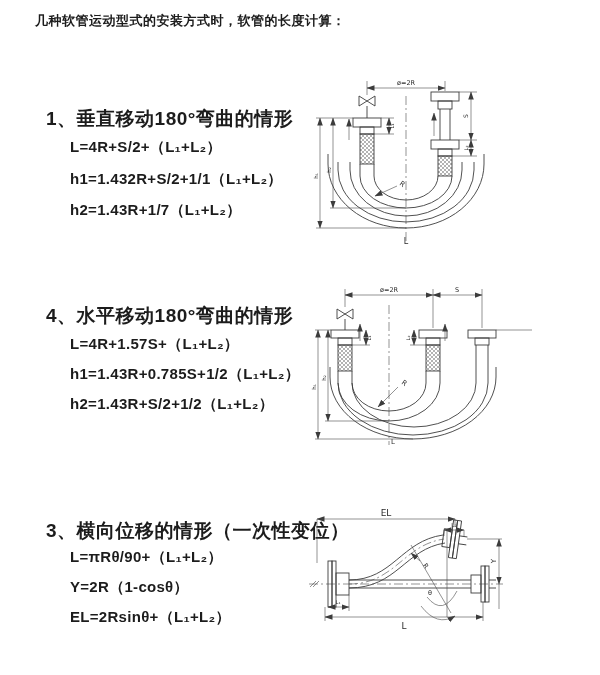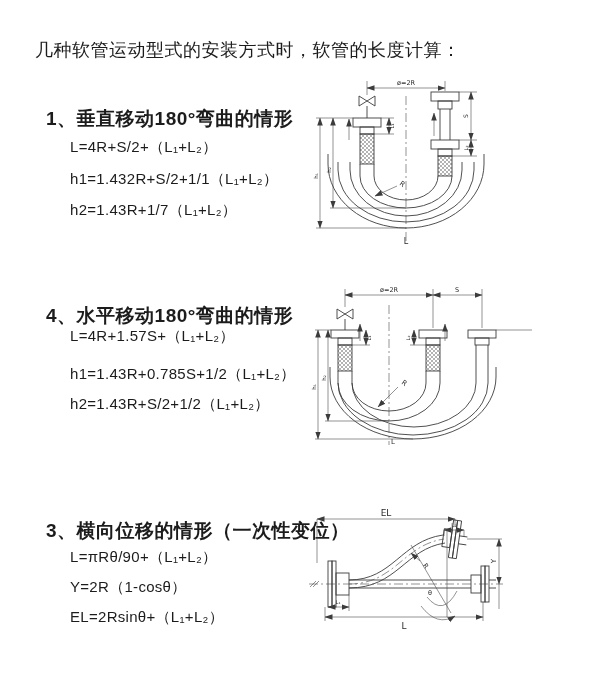--- a/index.html
+++ b/index.html
@@ -1,40 +1,40 @@
 <!DOCTYPE html>
 <html><head>
 <meta charset="utf-8">
 <style>
   html,body{margin:0;padding:0;}
   body{
     width:600px;height:675px;position:relative;background:#ffffff;overflow:hidden;
     font-family:"Liberation Sans","DejaVu Sans",sans-serif;color:#1c1c1c;
   }
-  .page-title{position:absolute;left:35px;top:38px;font-size:18px;font-weight:400;letter-spacing:.5px;}
+  .page-title{position:absolute;left:35px;top:12px;font-size:13px;font-weight:700;letter-spacing:.5px;}
   .sec-heading{position:absolute;font-size:19px;font-weight:600;letter-spacing:.5px;}
-  .formula{position:absolute;font-size:15px;font-weight:400;letter-spacing:.3px;}
+  .formula{position:absolute;font-size:15px;font-weight:700;letter-spacing:.3px;}
   svg.dgm{position:absolute;}
   svg.dgm text{font-family:"DejaVu Sans",sans-serif;fill:#2a2a2a;}
   .ln{stroke:#3c3c3c;stroke-width:.9;fill:none;}
   .thin{stroke:#4a4a4a;stroke-width:.6;fill:none;}
   .dash{stroke:#4a4a4a;stroke-width:.6;fill:none;stroke-dasharray:9 3 2 3;}
 </style>
 </head>
 <body>
 
 <div class="page-title">几种软管运动型式的安装方式时，软管的长度计算：</div>
 
 <div class="sec-heading" style="left:46px;top:106px">1、垂直移动180°弯曲的情形</div>
 <div class="formula" style="left:70px;top:138px">L=4R+S/2+（L₁+L₂）</div>
 <div class="formula" style="left:70px;top:170px">h1=1.432R+S/2+1/1（L₁+L₂）</div>
 <div class="formula" style="left:70px;top:201px">h2=1.43R+1/7（L₁+L₂）</div>
 
 <div class="sec-heading" style="left:46px;top:303px">4、水平移动180°弯曲的情形</div>
-<div class="formula" style="left:70px;top:327px">L=4R+1.57S+（L₁+L₂）</div>
+<div class="formula" style="left:70px;top:335px">L=4R+1.57S+（L₁+L₂）</div>
 <div class="formula" style="left:70px;top:365px">h1=1.43R+0.785S+1/2（L₁+L₂）</div>
 <div class="formula" style="left:70px;top:395px">h2=1.43R+S/2+1/2（L₁+L₂）</div>
 
 <div class="sec-heading" style="left:46px;top:518px">3、横向位移的情形（一次性变位）</div>
 <div class="formula" style="left:70px;top:548px">L=πRθ/90+（L₁+L₂）</div>
 <div class="formula" style="left:70px;top:578px">Y=2R（1-cosθ）</div>
 <div class="formula" style="left:70px;top:608px">EL=2Rsinθ+（L₁+L₂）</div>
 
 <svg class="dgm" style="left:311px;top:68px" width="285" height="190" viewBox="0 0 285 190">
   <defs>

